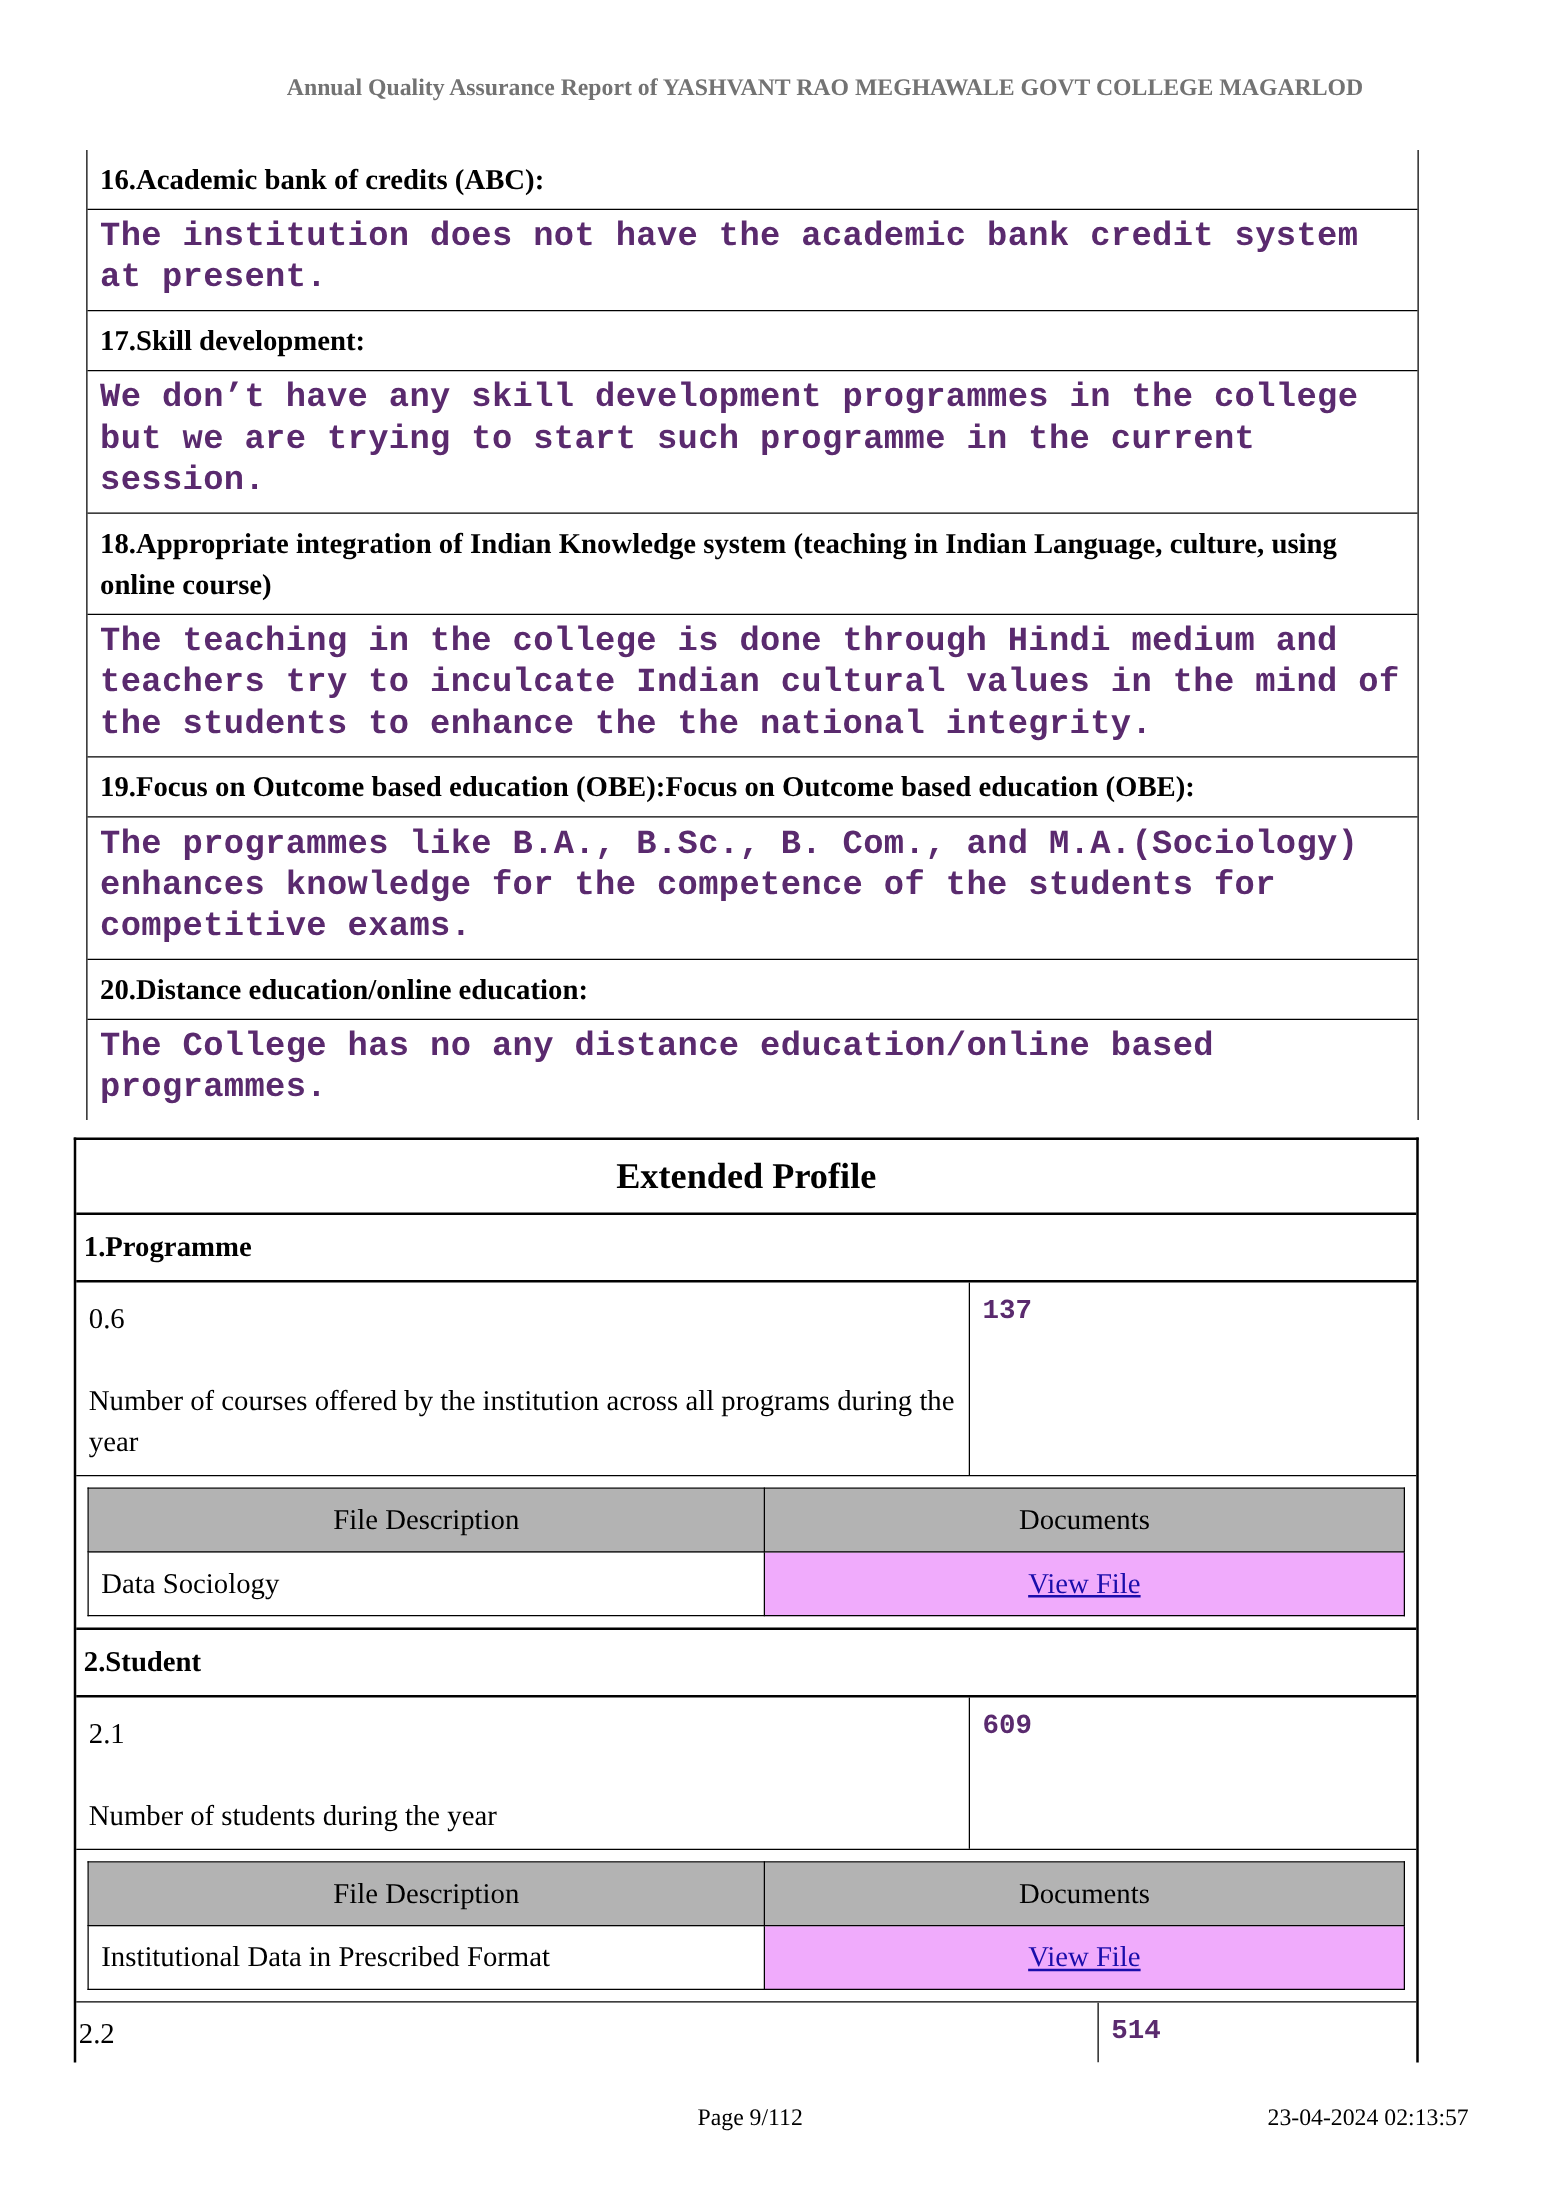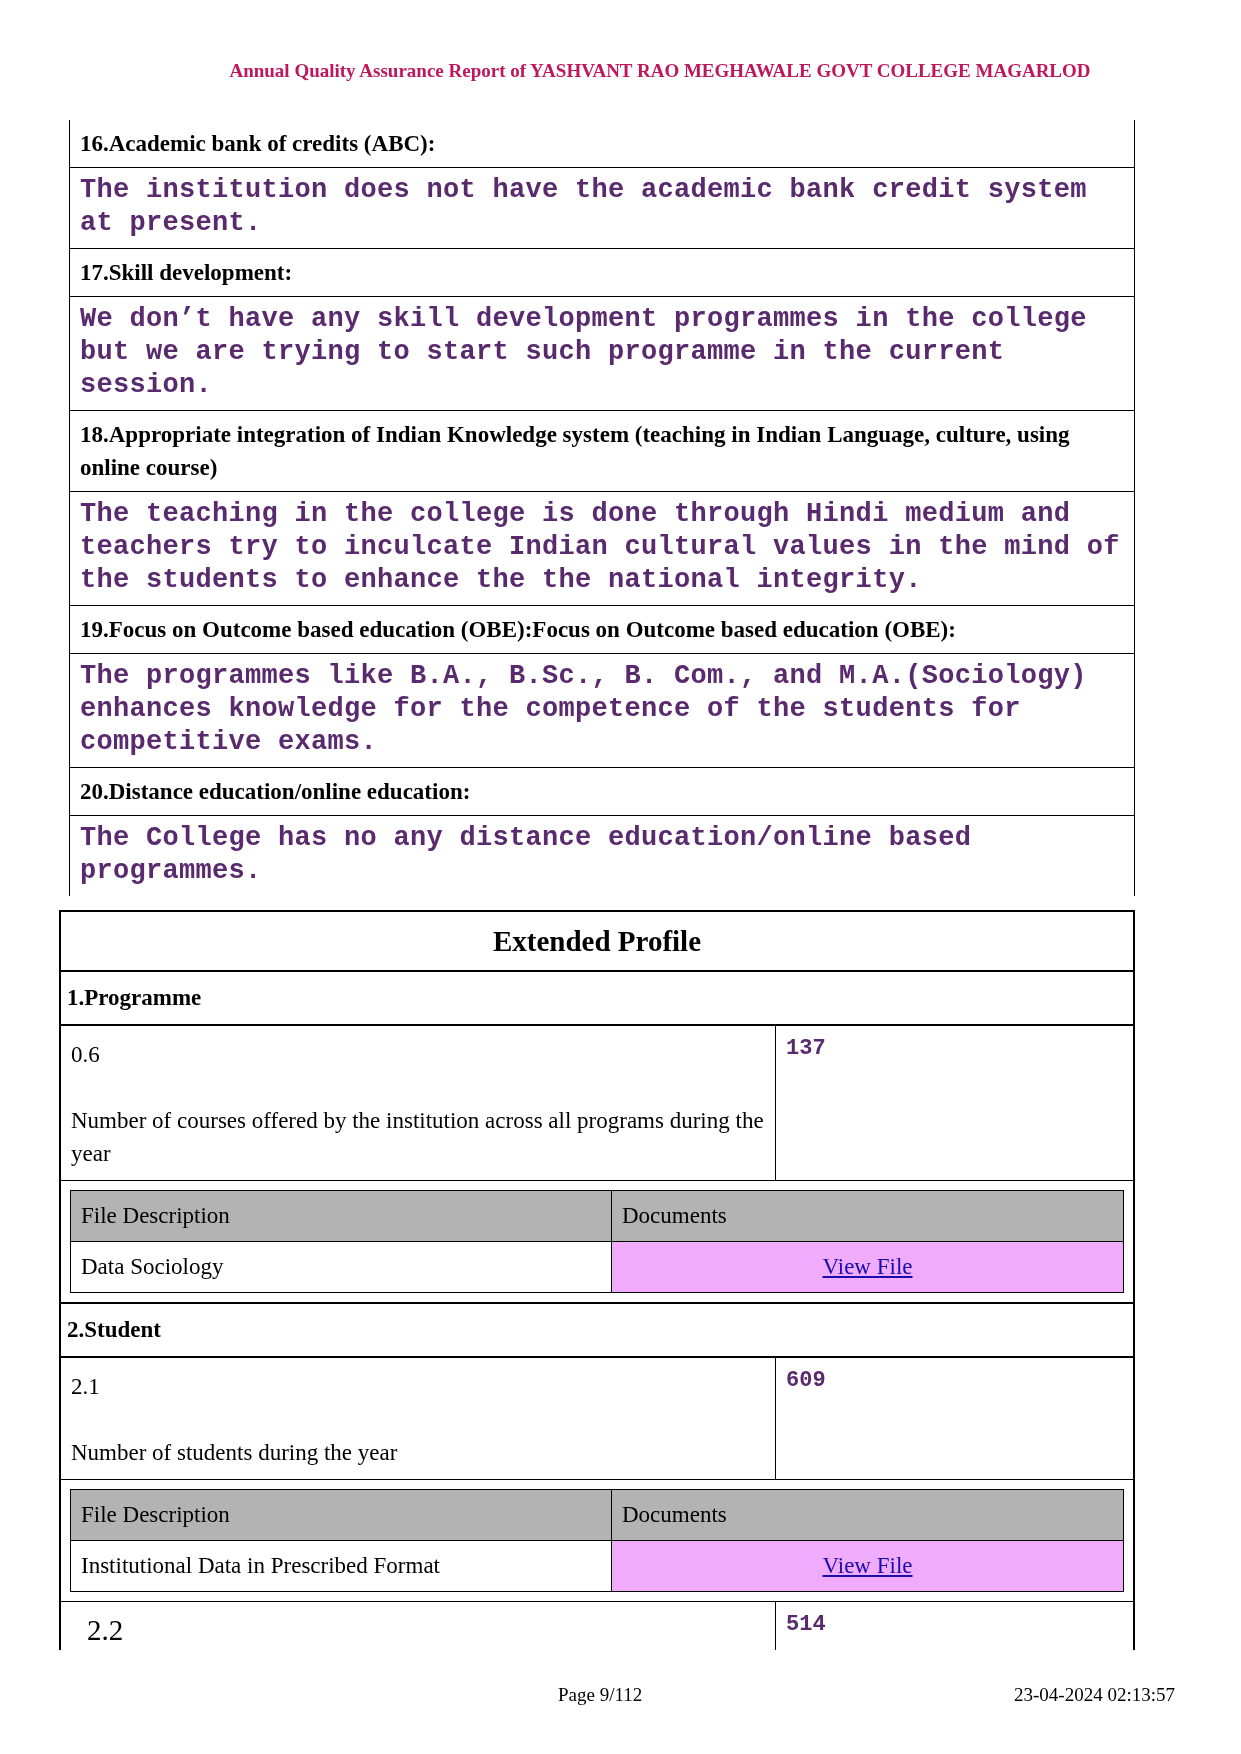--- a/index.html
+++ b/index.html
@@ -1,20 +1,20 @@
 <!DOCTYPE html>
 <html><head>
 <meta charset="utf-8">
 <style>
   html, body { margin: 0; padding: 0; background: #ffffff; }
   body { width: 1241px; height: 1754px; position: relative; overflow: hidden;
          font-family: "Liberation Serif", serif; color: #000; }
   .page-header { position: absolute; top: 60px; left: 0; width: 1240px; text-align: center;
                  padding-left: 80px; box-sizing: border-box;
-                 font-family: "Liberation Serif", serif; font-weight: bold; font-size: 19px; color: #be185d; }
+                 font-family: "Liberation Serif", serif; font-weight: bold; font-size: 19px; color: #737373; }
   .block { position: absolute; box-sizing: border-box; }
   
   .upper { left: 69px; width: 1066px; top: 120px; border-left: 1px solid #000; border-right: 1px solid #000; }
   .u-head { border-bottom: 1px solid #000; padding: 7px 10px 7px 10px;
             font-family: "Liberation Serif", serif; font-weight: bold; font-size: 23px; line-height: 33px; }
   .u-body { border-bottom: 1px solid #000; padding: 6px 10px 8px 10px;
             font-family: "Liberation Mono", monospace; font-size: 27px; line-height: 33px; color: #5a2a6e;
             font-weight: bold; letter-spacing: 0.3px; }
   .u-body.last { border-bottom: none; }
   
@@ -24,28 +24,28 @@
   .sec-head { font-weight: bold; font-size: 23px; height: 52px; line-height: 52px; padding-left: 6px;
               border-bottom: 2px solid #000; }
   .metric { display: flex; border-bottom: 1px solid #000; }
   .metric .left { width: 715px; border-right: 1px solid #000; padding: 12px 10px 10px 10px; box-sizing: border-box;
                   font-size: 23px; line-height: 33px; }
   .metric .left .desc { margin-top: 33px; }
   .metric .right { flex: 1; padding: 10px 10px; font-family: "Liberation Mono", monospace; font-size: 22px;
                    font-weight: bold; color: #5a2a6e; }
   .files-wrap { padding: 9px 9px 9px 9px; border-bottom: 2px solid #000; }
   table.files { width: 100%; border-collapse: collapse; font-size: 23px; }
-  table.files th { background: #b3b3b3; text-align: left; font-weight: normal; height: 50px; padding: 0 10px;
+  table.files th { background: #b3b3b3; text-align: center; font-weight: normal; height: 50px; padding: 0 10px;
                    border: 1px solid #000; }
   table.files td { height: 50px; padding: 0 10px; border: 1px solid #000; }
   table.files td.doc { background: #f0abfc; text-align: center; }
   table.files th.c1, table.files td.c1 { width: 520px; }
   a.viewfile { color: #1a0dab; text-decoration: underline; }
   .partial { display: flex; height: 48px; overflow: hidden; }
-  .partial .left { width: 715px; border-right: 1px solid #000; padding: 12px 26px; box-sizing: border-box; font-size: 29px; }
+  .partial .left { width: 818px; border-right: 1px solid #000; padding: 12px 2px; box-sizing: border-box; font-size: 23px; }
   .partial .right { flex: 1; padding: 10px; font-family: "Liberation Mono", monospace; font-size: 22px; font-weight: bold; color: #5a2a6e; }
   .footer-page { position: absolute; top: 1684px; left: 534px; font-size: 19px; margin-left: 24px; }
   .footer-date { position: absolute; top: 1684px; right: 66px; font-size: 19px; }
 </style>
 </head>
 <body>
 
 <div class="page-header">Annual Quality Assurance Report of YASHVANT RAO MEGHAWALE GOVT COLLEGE MAGARLOD</div>
 
 <div class="block upper">

